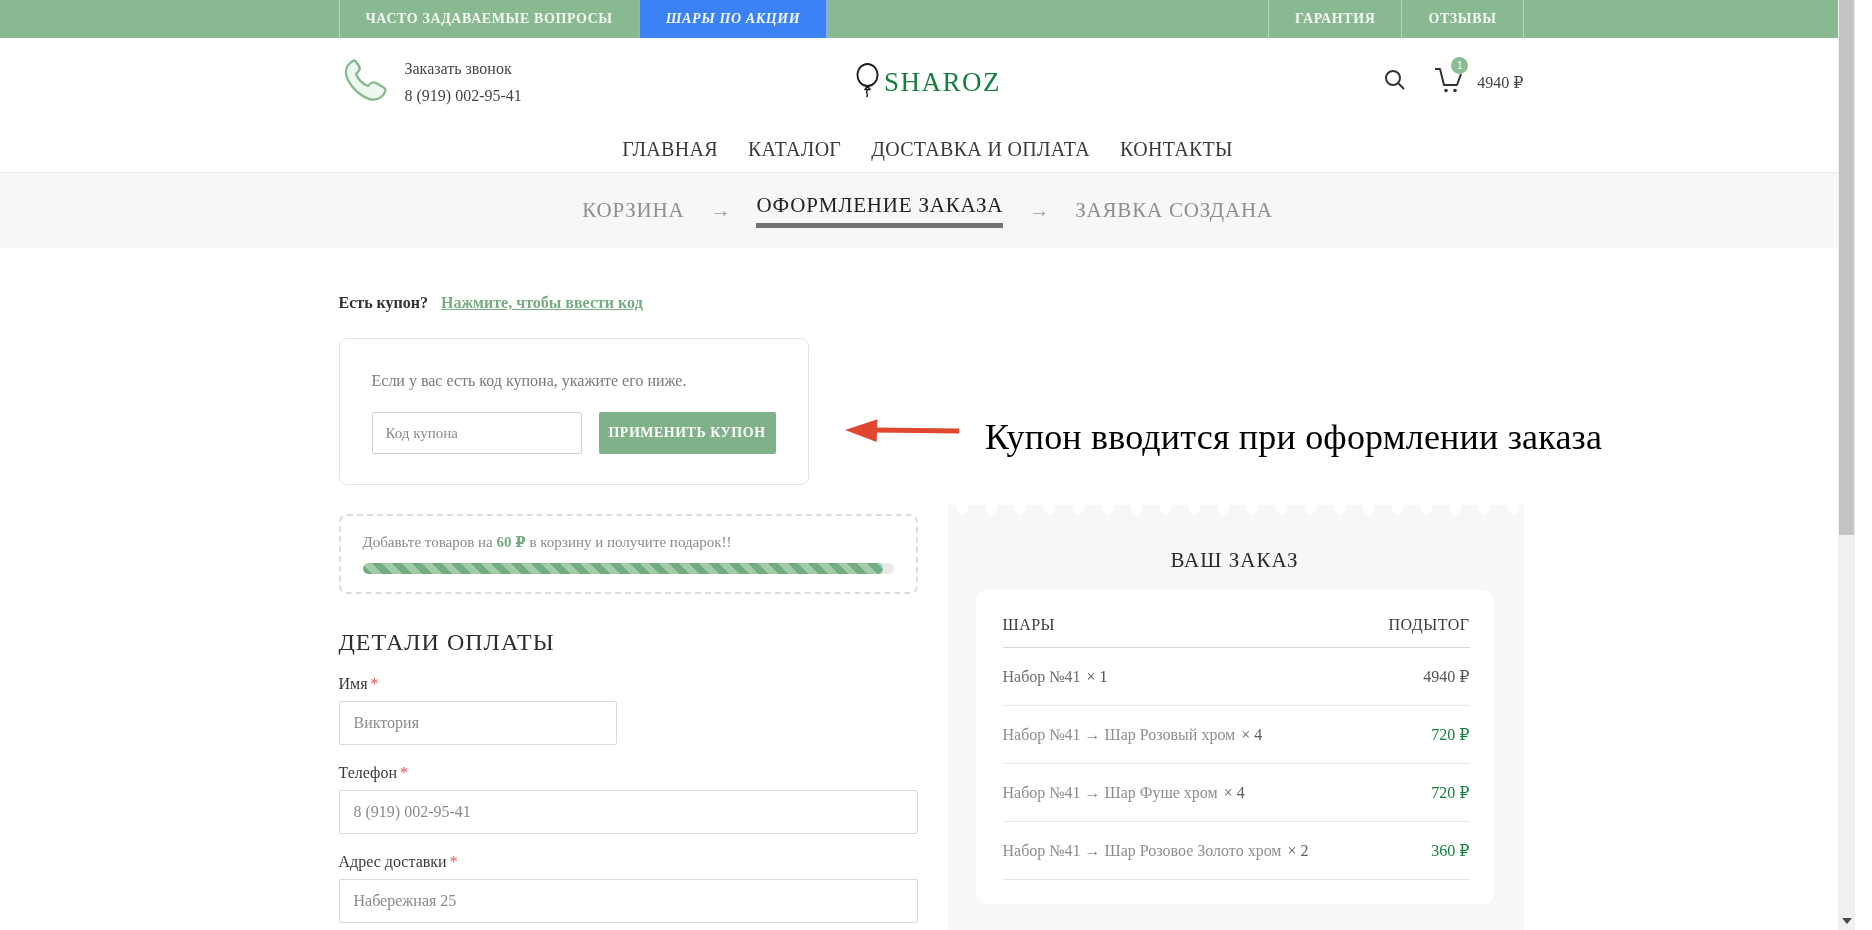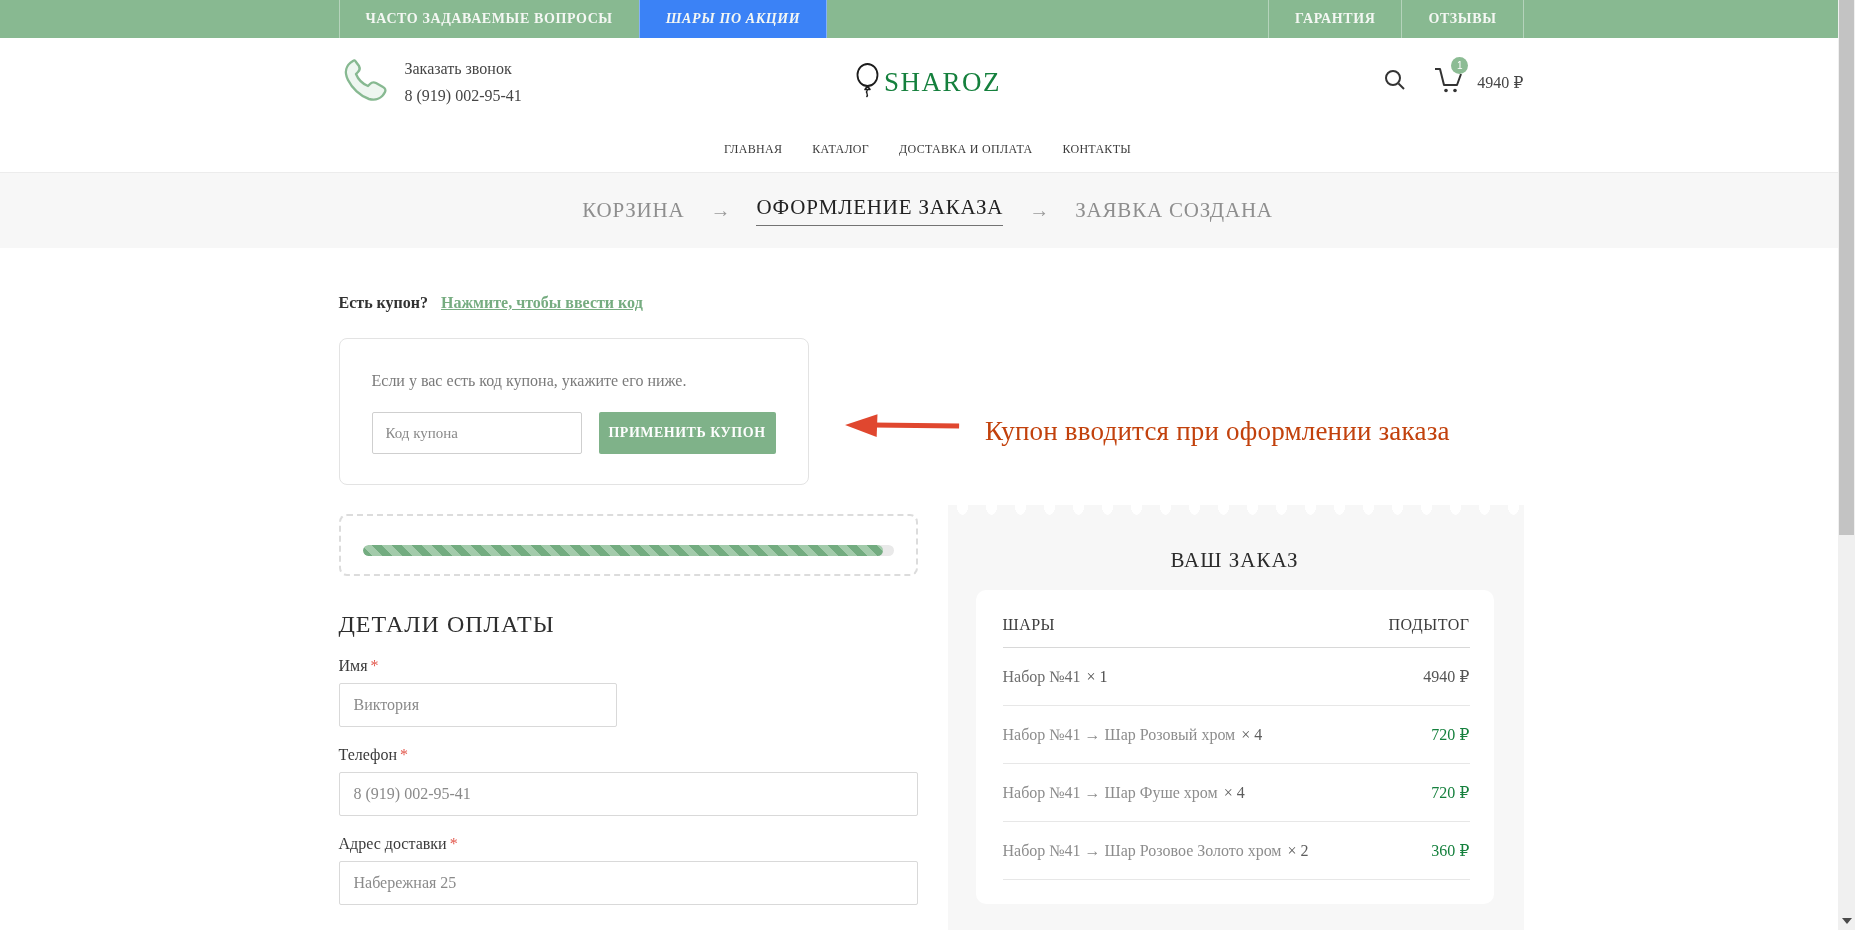--- a/index.html
+++ b/index.html
@@ -31,27 +31,27 @@
   .cart { position:relative; display:flex; align-items:center; gap:14px; cursor:pointer; }
   .cart-badge { position:absolute; left:18px; top:-9px; width:17px; height:17px;
     border-radius:50%; background:#8cbc94; color:#fff; font-size:10px;
     font-family:"Liberation Sans",sans-serif; display:flex; align-items:center;
     justify-content:center; }
   .cart-total { font-size:16px; color:#454545; }
 
   
   .nav { height:47px; background:#fff; border-bottom:1px solid #ececec;
     display:flex; align-items:center; justify-content:center; gap:30px; }
-  .nav-link { font-size:12px; color:#3a3a3a; letter-spacing:.3px; cursor:pointer; }
+  .nav-link { font-size:20px; color:#3a3a3a; letter-spacing:.3px; cursor:pointer; }
 
   
   .crumbs { height:75px; background:#f7f7f7; display:flex; align-items:center;
     justify-content:center; gap:26px; }
   .crumb { font-size:21px; letter-spacing:.8px; color:#8e8e8e; cursor:pointer; }
-  .crumb.active { color:#222; border-bottom:1px solid #737373; padding-bottom:5px; cursor:default; }
+  .crumb.active { color:#222; border-bottom:5px solid #737373; padding-bottom:5px; cursor:default; }
   .crumb-sep { font-size:20px; color:#9a9a9a; }
 
   
   .coupon-question { margin-top:46px; display:flex; gap:13px; align-items:baseline; }
   .coupon-q-label { font-size:16px; font-weight:bold; color:#323232; }
   .coupon-toggle { font-size:16px; font-weight:bold; color:#76ac80;
     text-decoration:underline; cursor:pointer; }
   .coupon-box { margin-top:26px; width:470px; border:1px solid #e3e3e3;
     border-radius:8px; padding:33px 32px 30px; }
   .coupon-hint { font-size:16px; color:#7a7a7a; }
@@ -60,21 +60,21 @@
     padding:0 13px; font-size:15px; color:#8a8a8a;
     font-family:"Liberation Serif","DejaVu Serif",serif; outline:none; }
   .coupon-input::placeholder { color:#8a8a8a; opacity:1; }
   .apply-btn { width:180px; height:42px; background:#7fb289; border:none; border-radius:2px;
     color:#fdfdfd; font-size:14px; font-weight:bold; letter-spacing:.5px;
     font-family:"Liberation Serif","DejaVu Serif",serif; cursor:pointer; }
 
   
   .annotation { position:absolute; left:843px; top:408px; display:flex;
     align-items:center; gap:24px; z-index:5; pointer-events:none; }
-  .annotation-text { font-size:27px; color:#c2410c; letter-spacing:.2px; white-space:nowrap;margin-top:8px; }
+  .annotation-text { font-size:36px; color:#000000; letter-spacing:.2px; white-space:nowrap;margin-top:8px; }
 
   
   .columns { display:flex; gap:30px; margin-top:20px; }
   .col-left { width:581px; }
   .col-right { width:581px; }
 
   
   .gift-box { margin-top:9px; border:2px dashed #dcdcdc; border-radius:8px;
     padding:17px 22px 18px; }
   .gift-text { font-size:15px; color:#8a8a8a; }
@@ -215,20 +215,23 @@
       <div class="coupon-row">
         <input class="coupon-input" type="text" placeholder="Код купона" style="">
         <button class="apply-btn">ПРИМЕНИТЬ КУПОН</button>
       </div>
     </div>
 
     <div class="columns">
 
       <div class="col-left">
         <div class="gift-box">
+          <div class="gift-text">
+            <span>Добавьте товаров на </span><span class="gift-amount">60 ₽</span><span> в корзину и получите подарок!!</span>
+          </div>
           <div class="gift-track">
             <div class="gift-fill" style="width: 98%;"></div>
           </div>
         </div>
 
         <div class="billing-title">ДЕТАЛИ ОПЛАТЫ</div>
 
         <div class="field">
           <div class="field-label">
             <span>Имя</span><span class="req">*</span>

